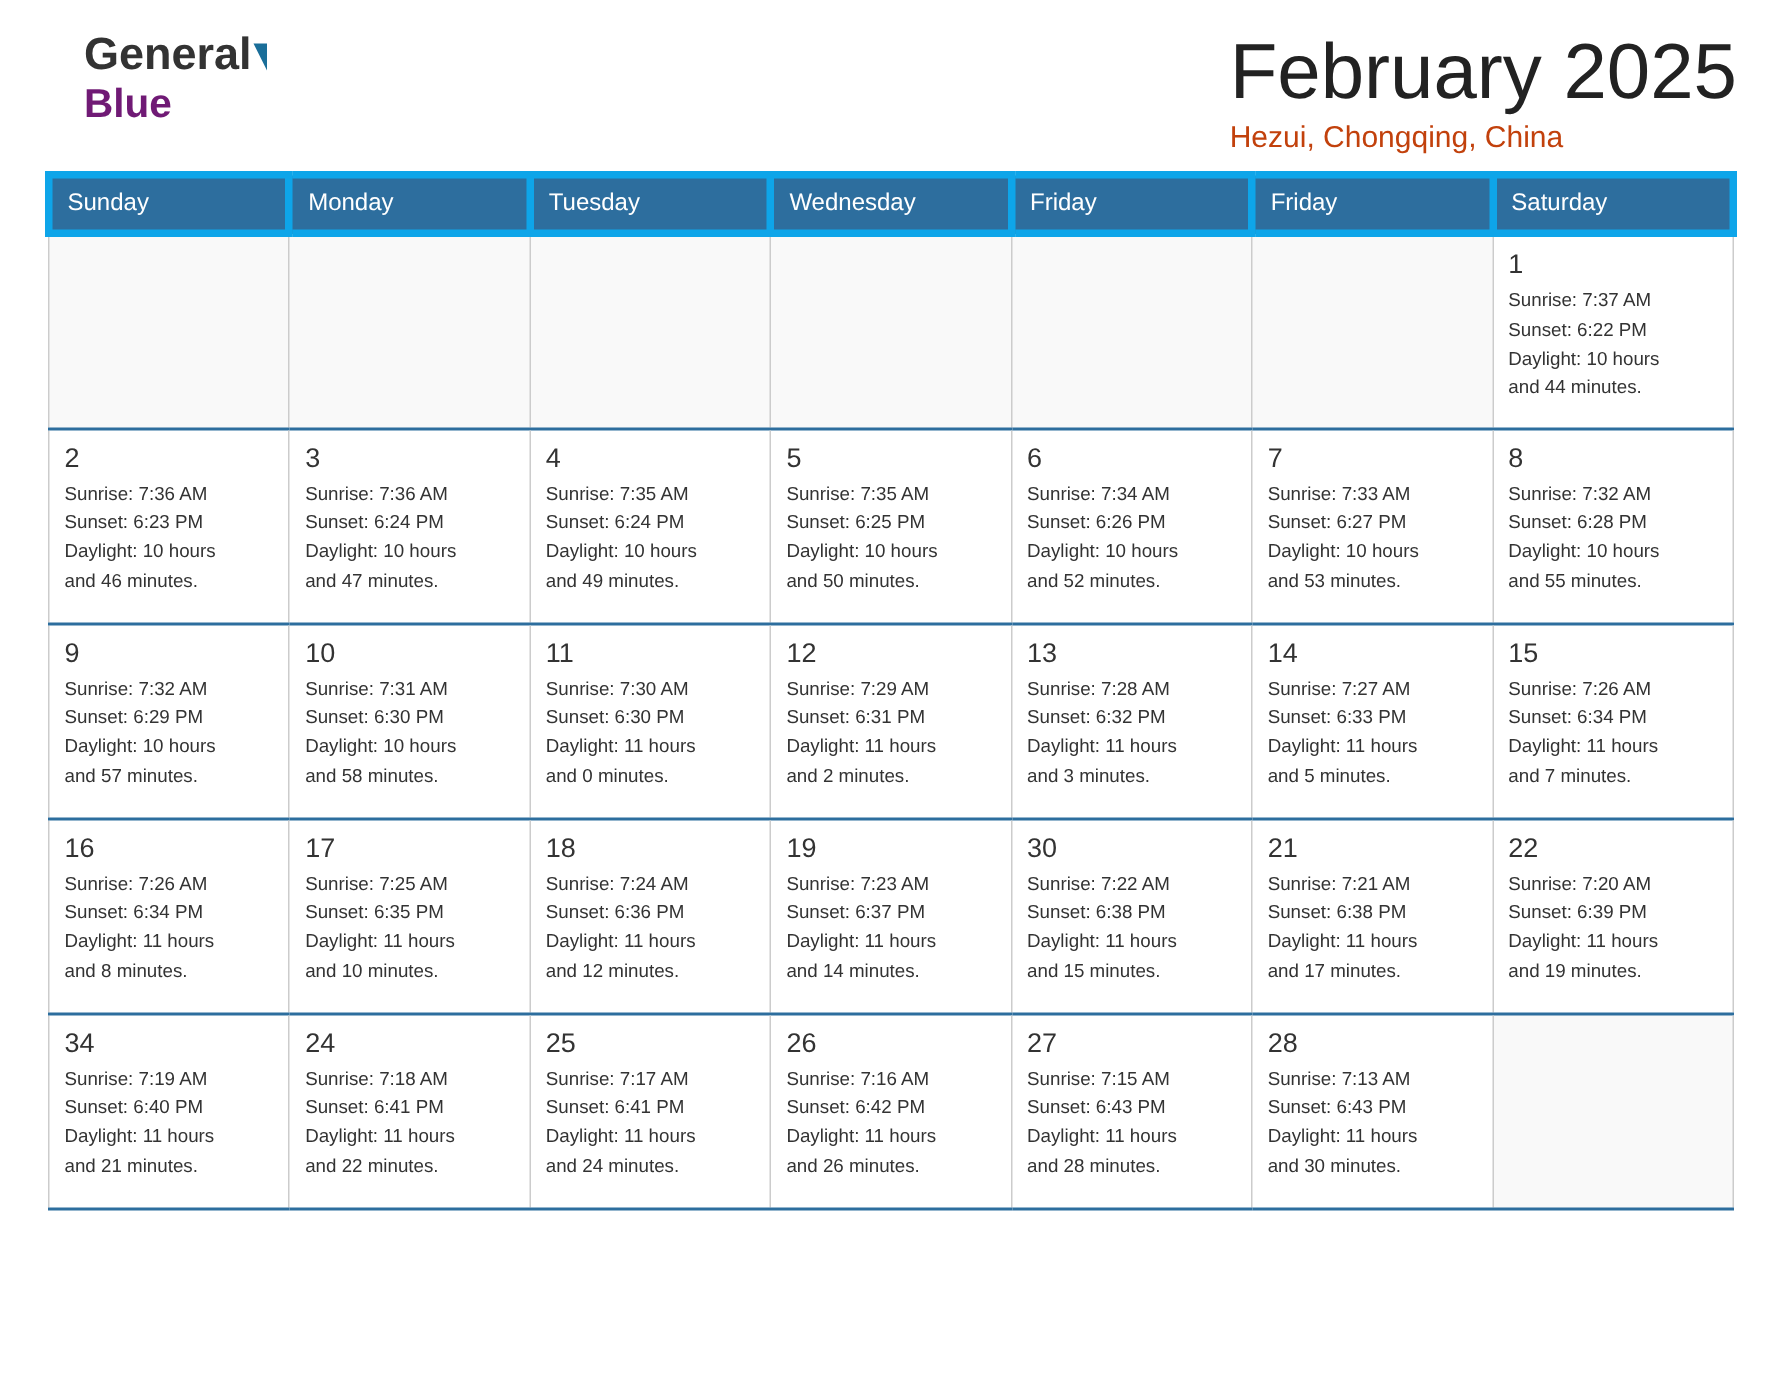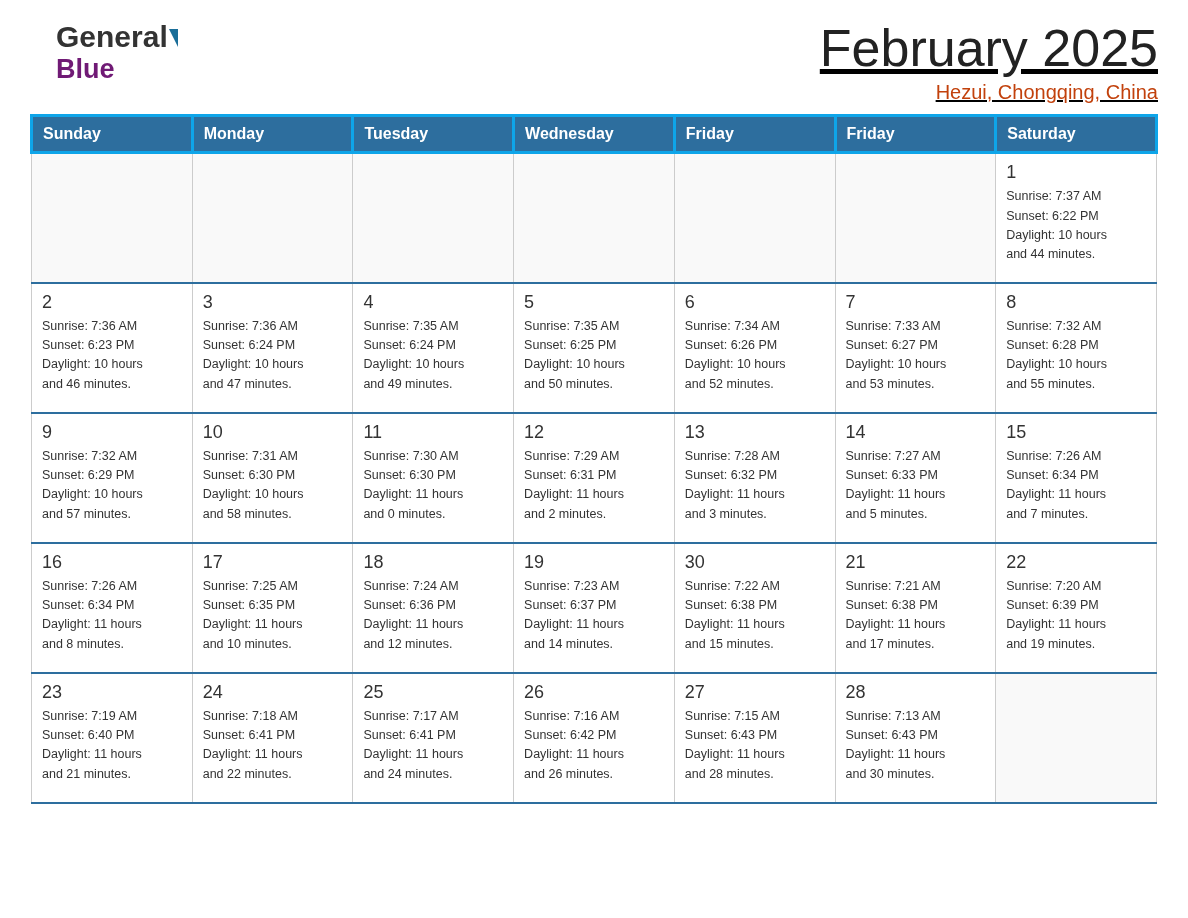--- a/index.html
+++ b/index.html
@@ -16,22 +16,20 @@
       align-items: flex-start;
       margin-bottom: 10px;
       margin-left: 26px;
     }
     .logo {
       display: flex;
       flex-direction: column;
       align-items: flex-start;
     }
     .title-section {
-      text-align: right;
-      text-decoration: underline;
     }
     .month-title {
       font-size: 52px;
       font-weight: normal;
       color: #222;
       line-height: 1.1;
     }
     .location {
       font-size: 20px;
       color: #c2410c;
@@ -39,24 +37,24 @@
     }
     .calendar {
       width: 100%;
       border-collapse: collapse;
       margin-top: 10px;
     }
     .calendar th {
       background: #2d6e9e;
       color: #fff;
       font-size: 16px;
-      font-weight: bold;
+      font-weight: normal;
       padding: 8px 10px;
       text-align: left;
-      border: 3px solid #0ea5e9;
+      border: 5px solid #0ea5e9;
     }
     .calendar td {
       vertical-align: top;
       padding: 8px 10px;
       border: 1px solid #ccc;
       width: 14.28%;
       font-size: 13px;
       color: #333;
       min-height: 110px;
       height: 130px;
@@ -230,21 +228,21 @@
           <span class="day-number">21</span>
           <div class="day-info">Sunrise: 7:21 AM<br>Sunset: 6:38 PM<br>Daylight: 11 hours<br>and 17 minutes.</div>
         </td>
         <td>
           <span class="day-number">22</span>
           <div class="day-info">Sunrise: 7:20 AM<br>Sunset: 6:39 PM<br>Daylight: 11 hours<br>and 19 minutes.</div>
         </td>
       </tr>
       <tr>
         <td>
-          <span class="day-number">23</span>
+          <span class="day-number">34</span>
           <div class="day-info">Sunrise: 7:19 AM<br>Sunset: 6:40 PM<br>Daylight: 11 hours<br>and 21 minutes.</div>
         </td>
         <td>
           <span class="day-number">24</span>
           <div class="day-info">Sunrise: 7:18 AM<br>Sunset: 6:41 PM<br>Daylight: 11 hours<br>and 22 minutes.</div>
         </td>
         <td>
           <span class="day-number">25</span>
           <div class="day-info">Sunrise: 7:17 AM<br>Sunset: 6:41 PM<br>Daylight: 11 hours<br>and 24 minutes.</div>
         </td>

